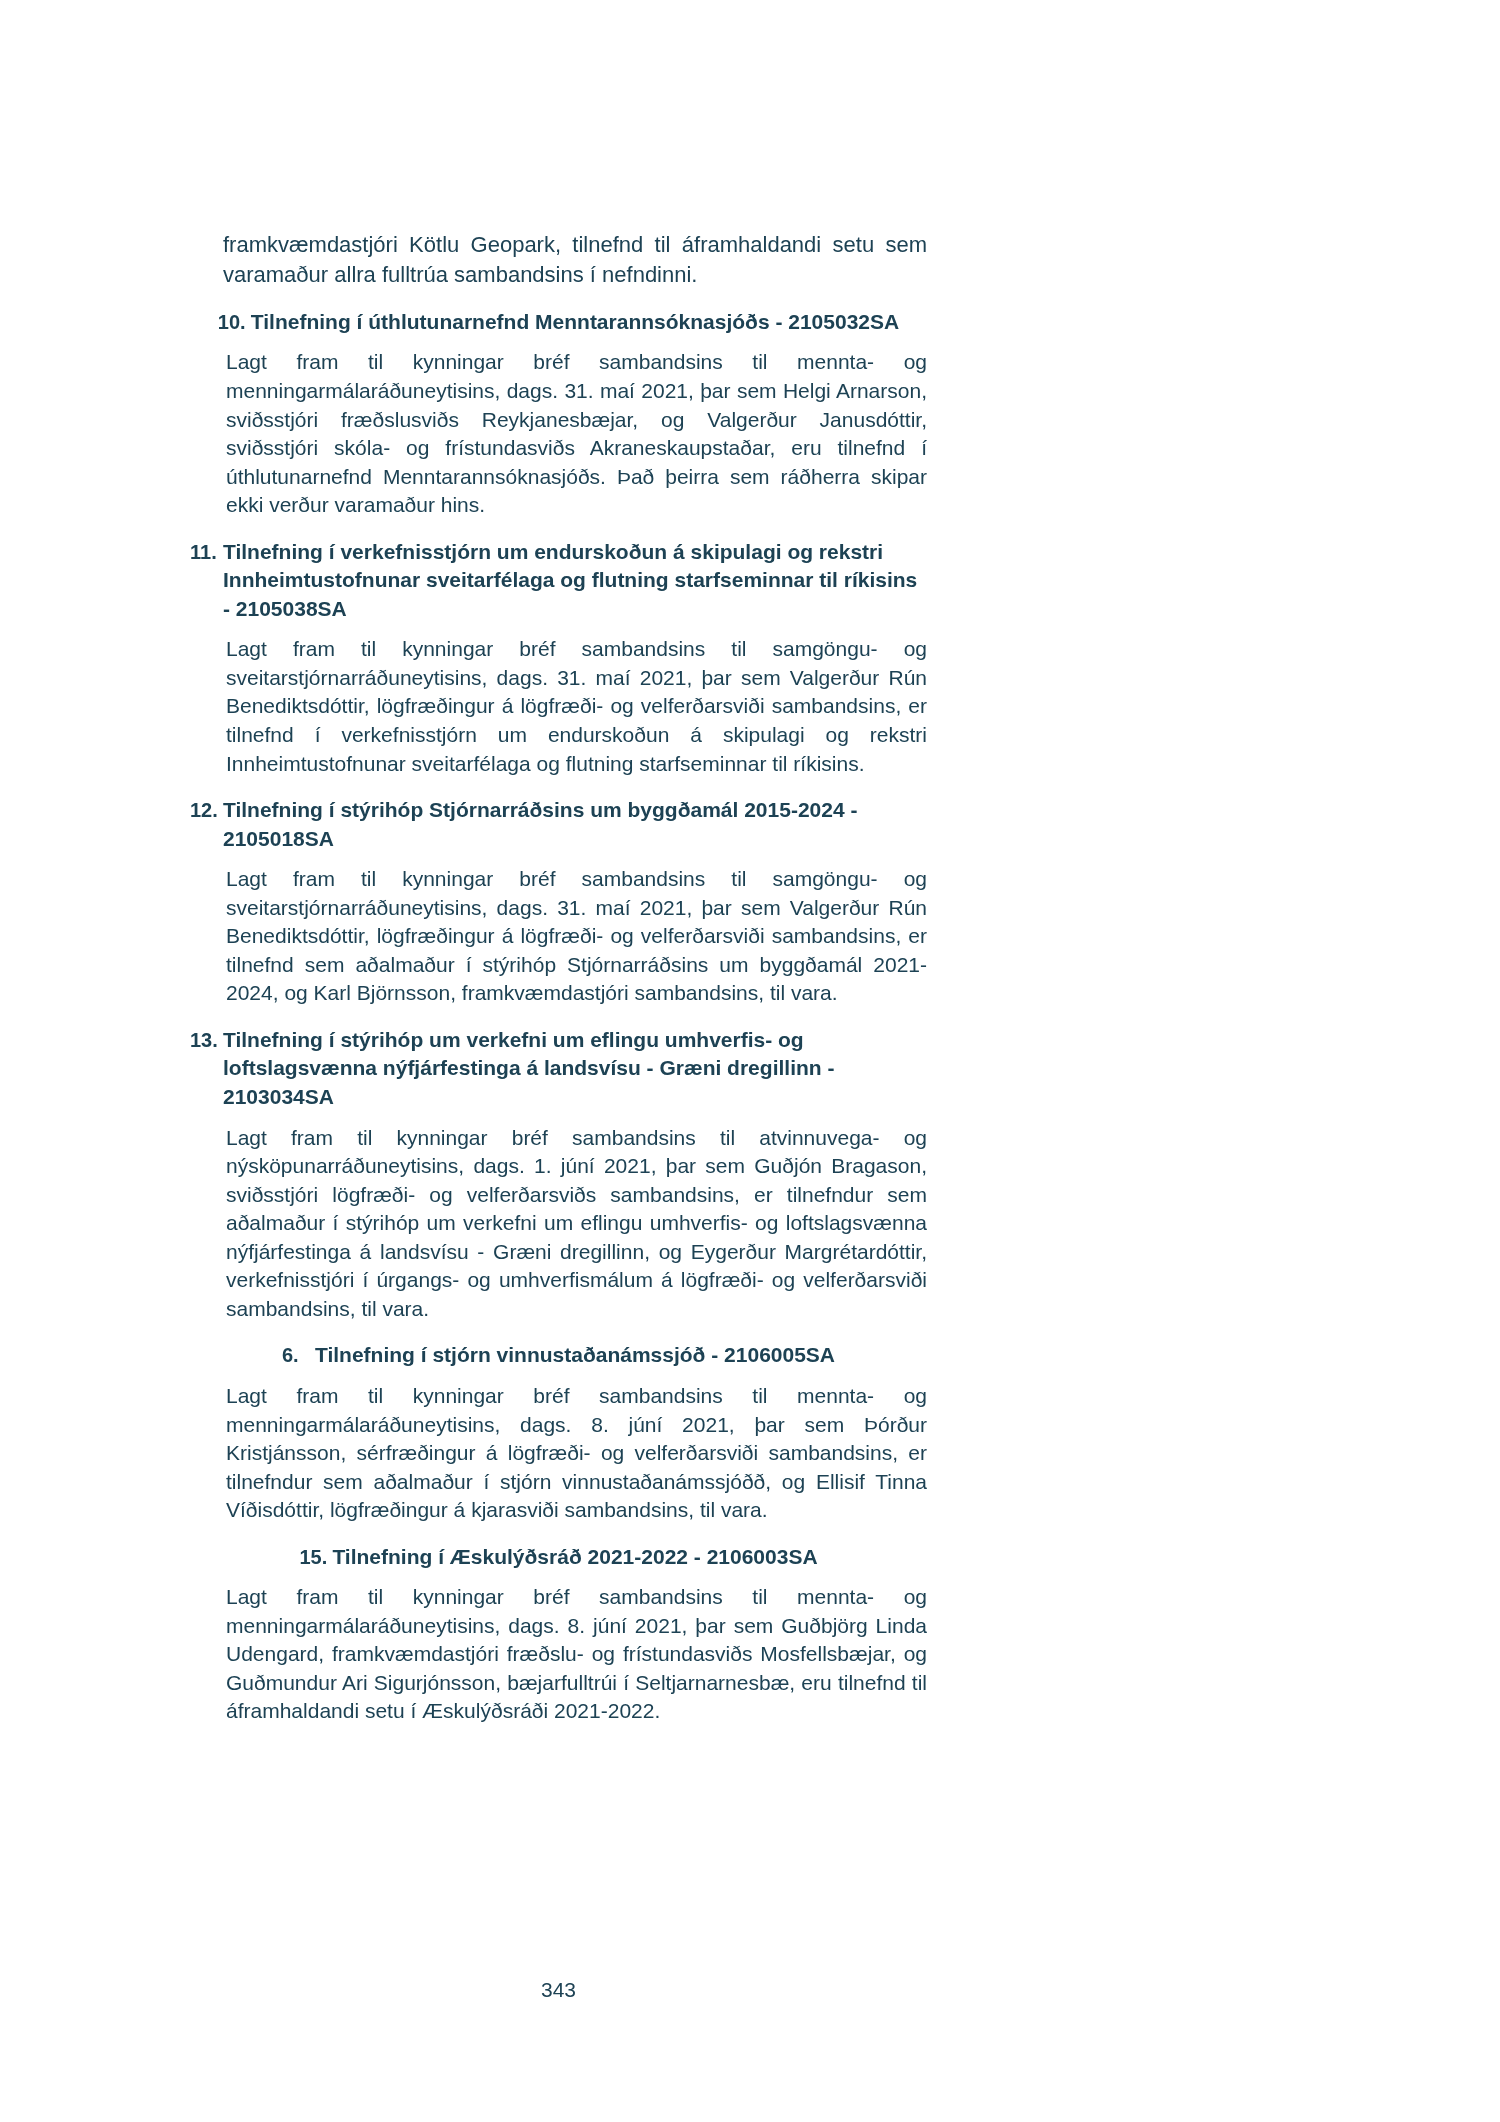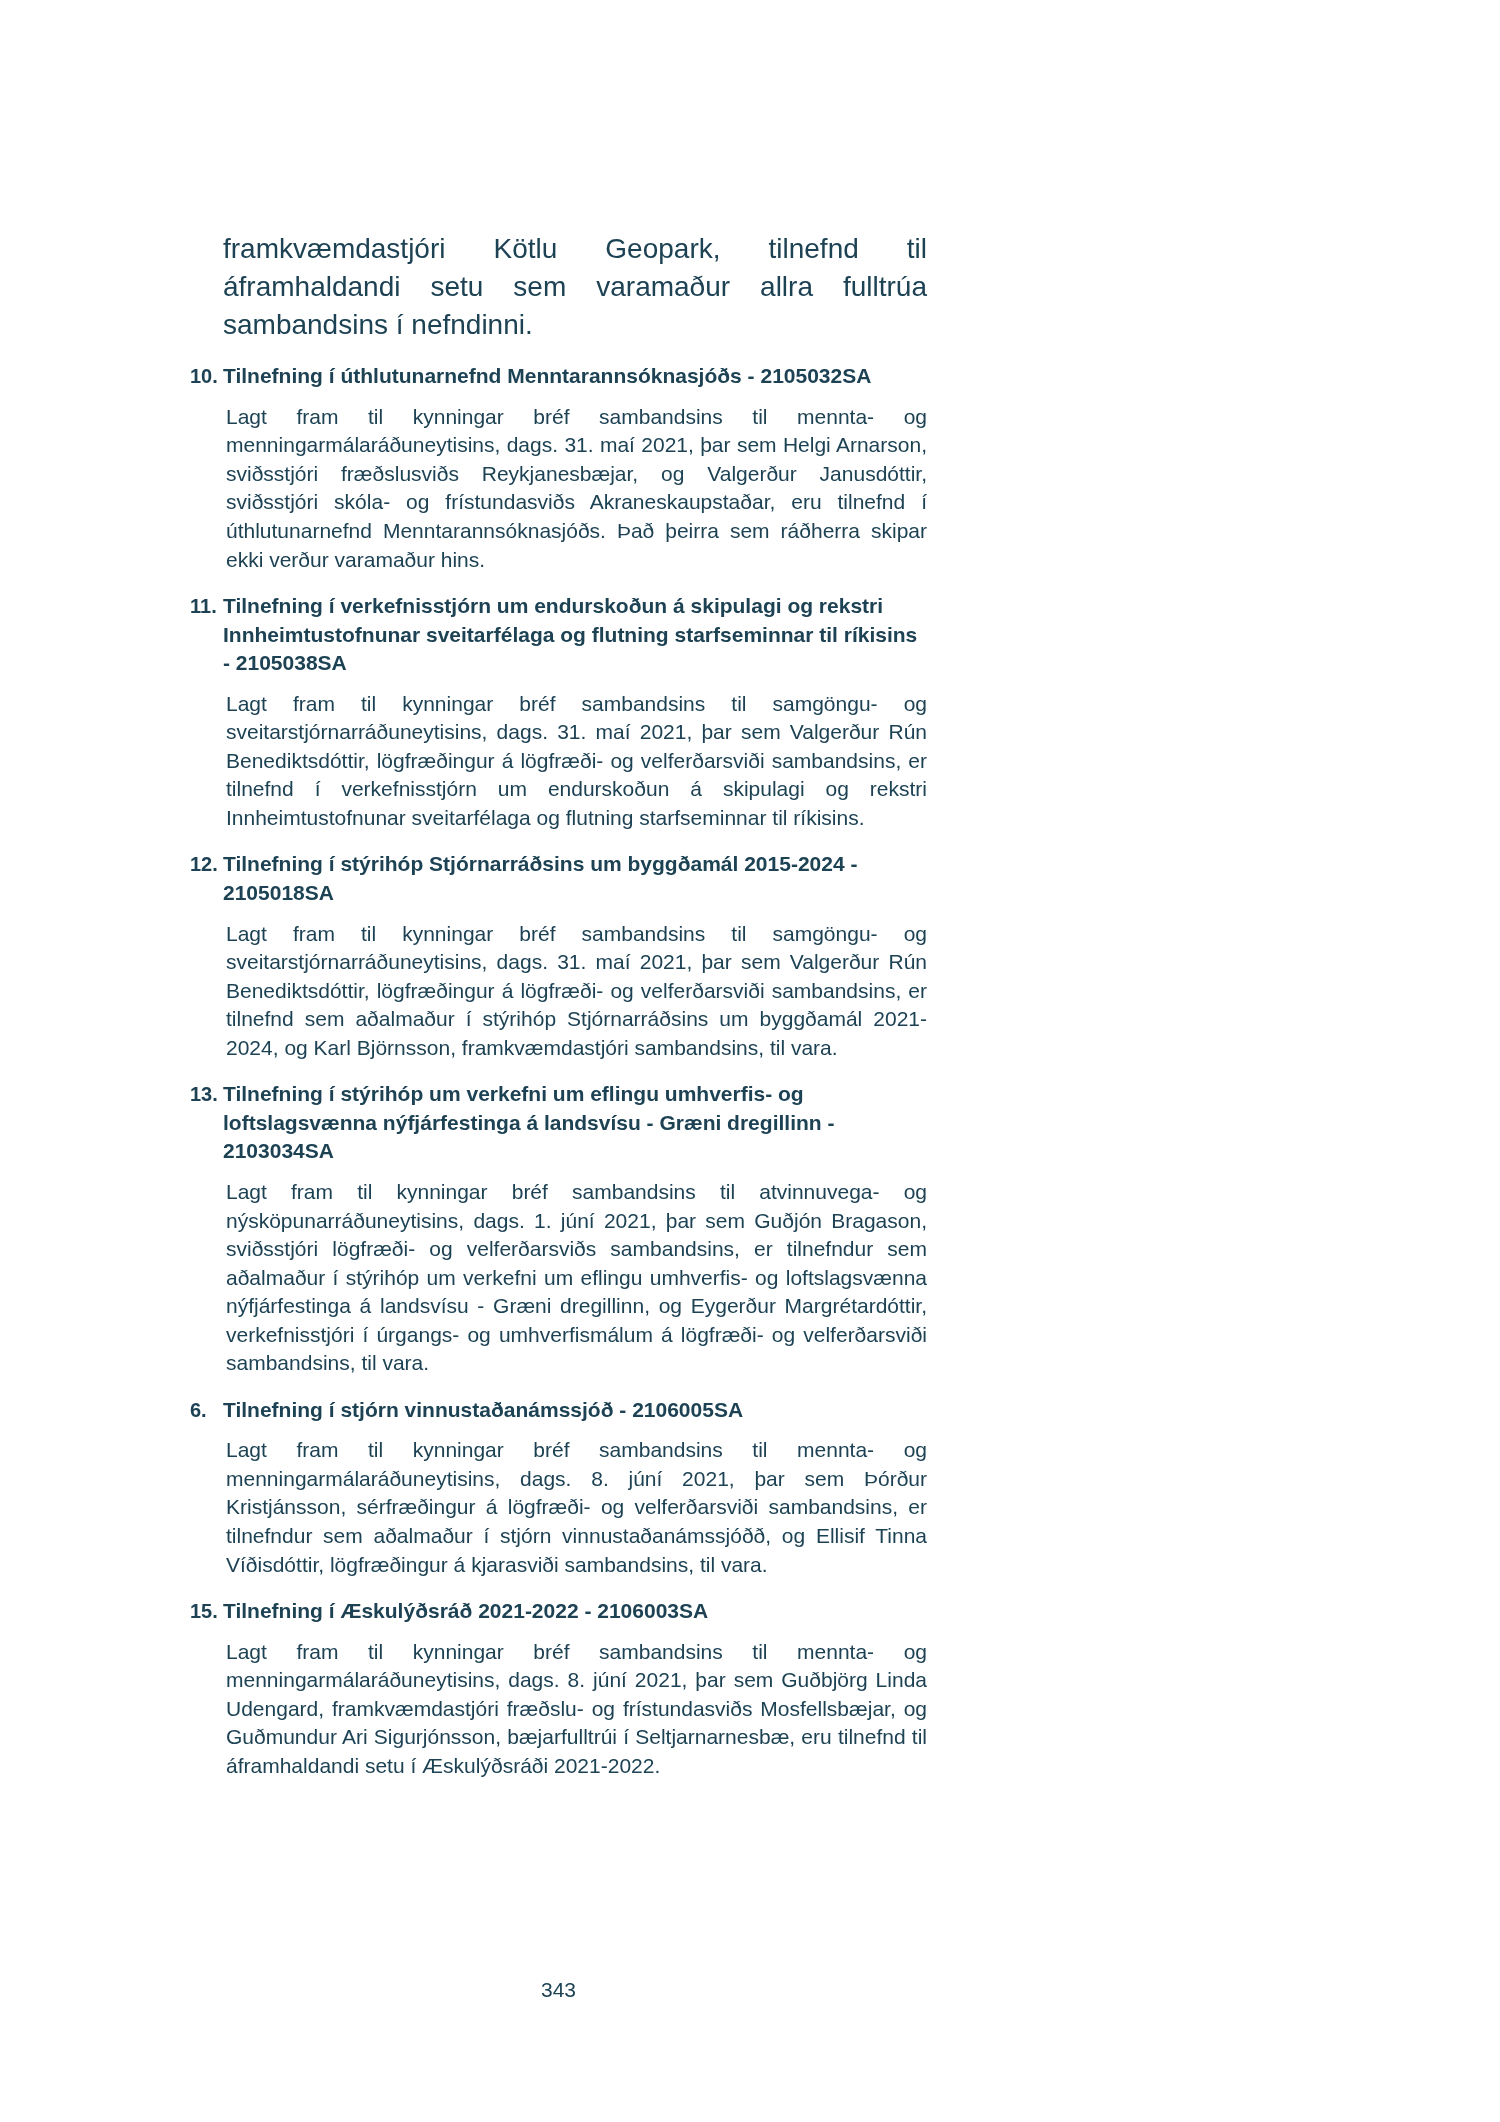--- a/index.html
+++ b/index.html
@@ -14,28 +14,29 @@
     overflow: hidden;
   }
   .content {
     position: absolute;
     left: 190px;
     top: 230px;
     width: 737px;
   }
   .intro {
     margin: 0 0 0 33px;
-    font-size: 28px;
+    font-size: 22px;
     line-height: 1.36;
     text-align: justify;
   }
   .item { margin-top: 18px; }
   .item-head {
     display: flex;
     align-items: flex-start;
+    justify-content: center;
   }
   .num {
     flex: 0 0 33px;
     width: 33px;
     font-size: 20px;
     font-weight: bold;
     line-height: 1.43;
   }
   .title {
     margin: 0;

